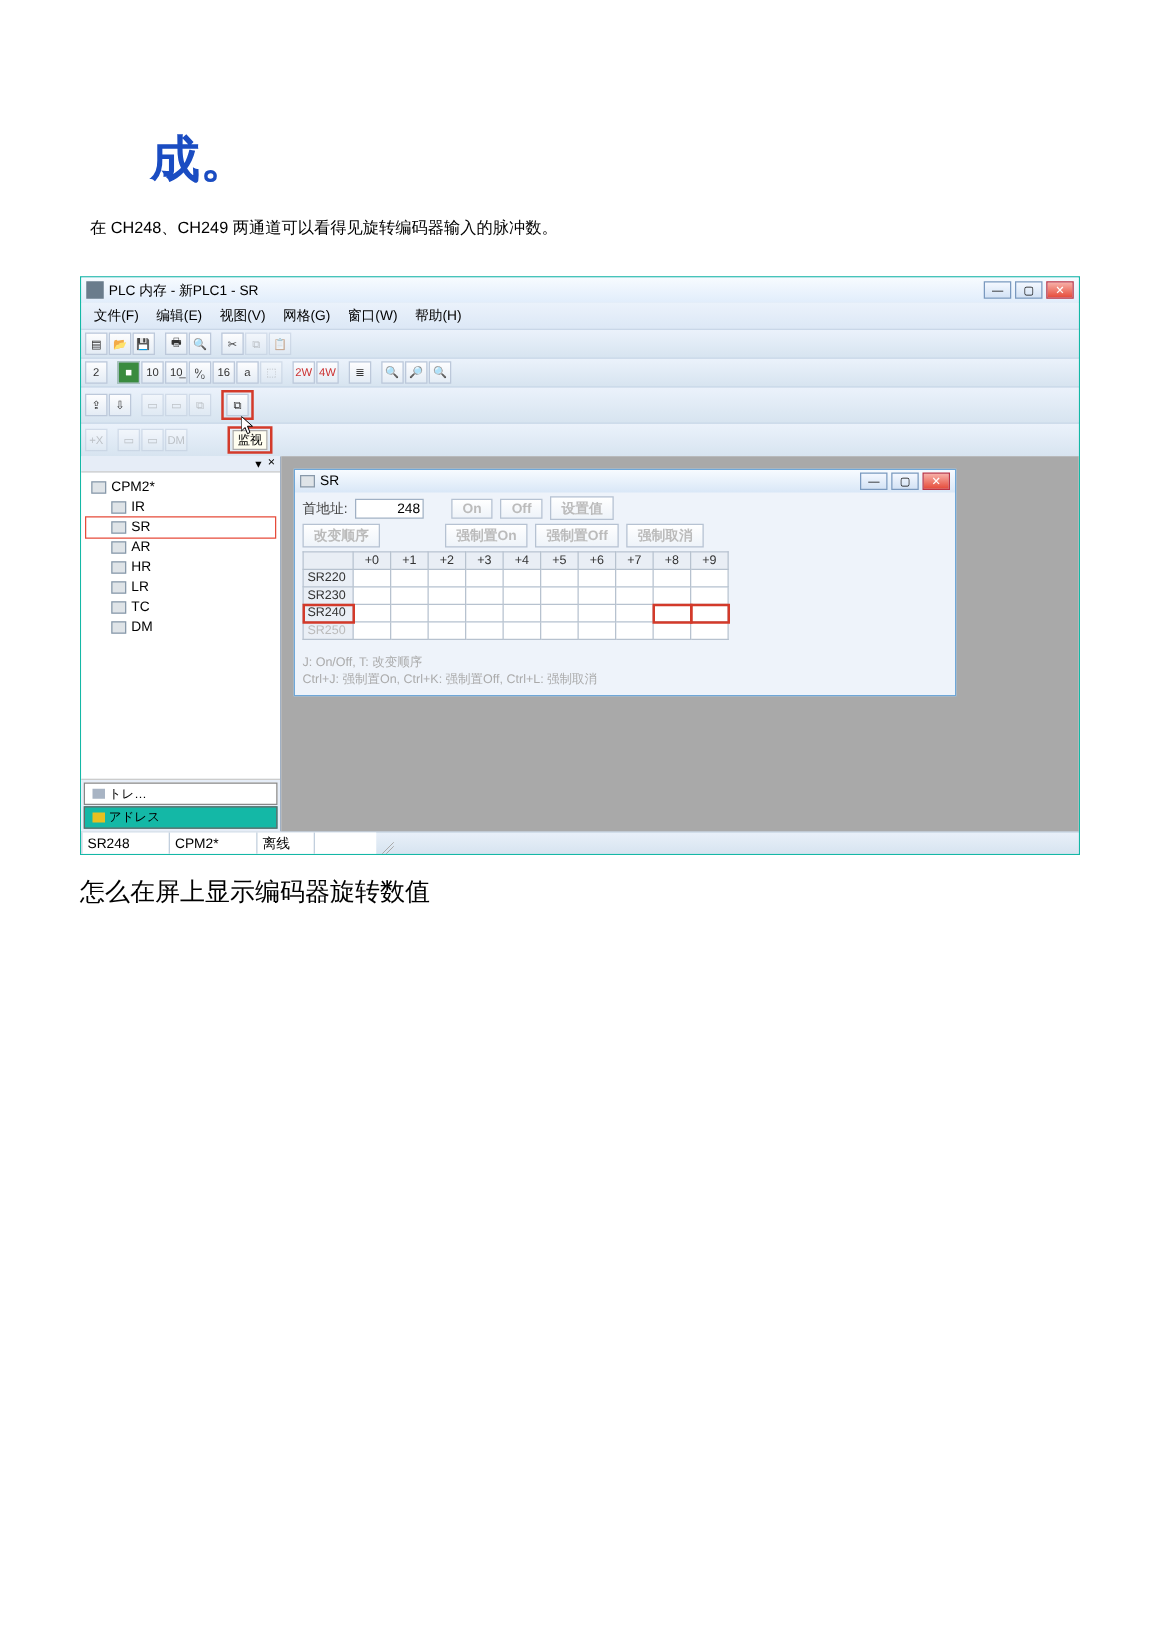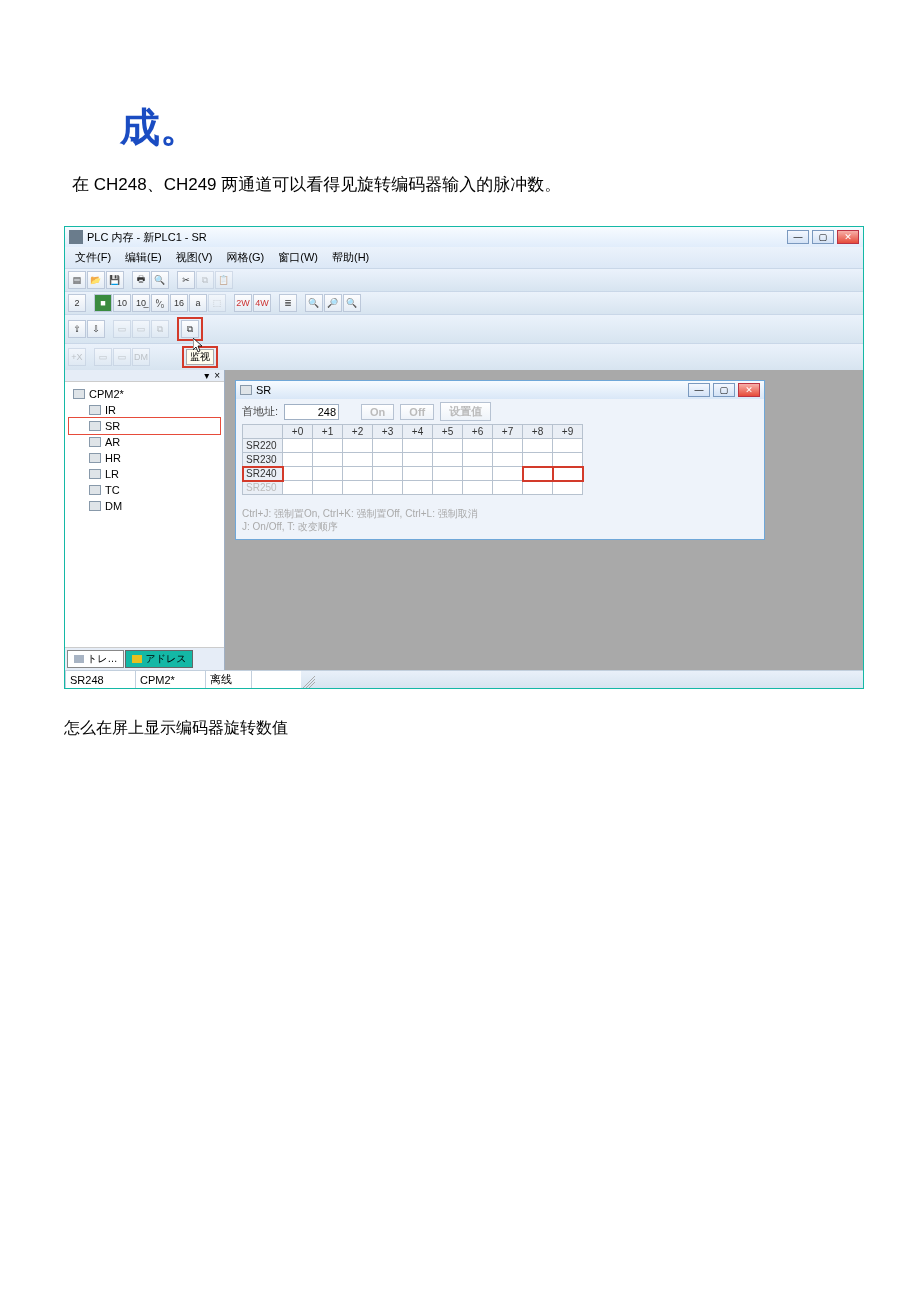--- a/index.html
+++ b/index.html
@@ -15,21 +15,21 @@
   .big-blue {
     font-family: SimSun, serif;
     font-size: 40px;
     font-weight: bold;
     color: #1a4cc2;
     margin-left: 60px;
     margin-bottom: 18px;
   }
   .desc-line {
     font-family: Arial, SimSun, sans-serif;
-    font-size: 17px;
+    font-size: 13px;
     color: #000;
     margin-left: 12px;
     margin-bottom: 30px;
   }
 
   
   .window {
     border: 1px solid #14b8a6;
     width: 800px;
     margin-left: 4px;
@@ -148,20 +148,21 @@
   .tree-item.selected {
     outline:1px solid #e64b3a;
   }
   .side-tabs {
     margin-top:auto;
     display:flex;
     gap:1px;
     padding:2px;
     background:#e6edf7;
     border-top:1px solid #ccc;
+    flex-direction:column;
   }
   .side-tab {
     border:1px solid #888;
     background:#fff;
     padding:1px 6px;
     font-size:10px;
     display:flex;align-items:center;gap:3px;
     cursor:pointer;
   }
   .side-tab.active { background:#14b8a6; border-color:#666;}
@@ -280,23 +281,23 @@
   }
   .status-grip {
     width:14px;height:100%;
     background:
       linear-gradient(135deg, transparent 60%, #aaa 60%, #aaa 62%, transparent 62%),
       linear-gradient(135deg, transparent 70%, #aaa 70%, #aaa 72%, transparent 72%),
       linear-gradient(135deg, transparent 80%, #aaa 80%, #aaa 82%, transparent 82%);
   }
 
   .caption {
-    margin-top:29px;
+    margin-top:16px;
     font-family: SimSun, serif;
-    font-size:16px;
+    font-size:20px;
     margin-left:4px;
   }
 
   .cursor-arrow {
     position:absolute;
     width:12px;height:16px;
     pointer-events:none;
   }
 </style>
 </head>
@@ -456,20 +457,27 @@
           </div>
 
           <div class="inner-body">
             <div class="formrow">
               <span class="lbl">首地址:</span>
               <input class="addr" value="248" style="">
               <span style="width:10px"></span>
               <span class="fbtn dis">On</span>
               <span class="fbtn dis">Off</span>
               <span class="fbtn dis">设置值</span>
+            </div>
+            <div class="formrow">
+              <span class="fbtn dis" style="margin-left:0">改变顺序</span>
+              <span style="width:40px"></span>
+              <span class="fbtn dis">强制置On</span>
+              <span class="fbtn dis">强制置Off</span>
+              <span class="fbtn dis">强制取消</span>
             </div>
 
             <table class="grid">
               <tbody>
                   <tr>
                 <th class="corner"></th>
                 <th>+0</th>
                 <th>+1</th>
                 <th>+2</th>
                 <th>+3</th>
@@ -529,22 +537,22 @@
                     <td></td>
                     <td></td>
                     <td></td>
                     <td></td>
                     <td></td>
               </tr>
             </tbody>
               </table>
 
             <div class="hint">
+              <div>J: On/Off,  T: 改变顺序</div>
               <div>Ctrl+J: 强制置On,  Ctrl+K: 强制置Off,  Ctrl+L: 强制取消</div>
-              <div>J: On/Off,  T: 改变顺序</div>
             </div>
           </div>
         </div>
       </div>
     </div>
 
     <div class="statusbar">
       <div class="status-cell">SR248</div>
       <div class="status-cell">CPM2*</div>
       <div class="status-cell" style="width:46px">离线</div>

